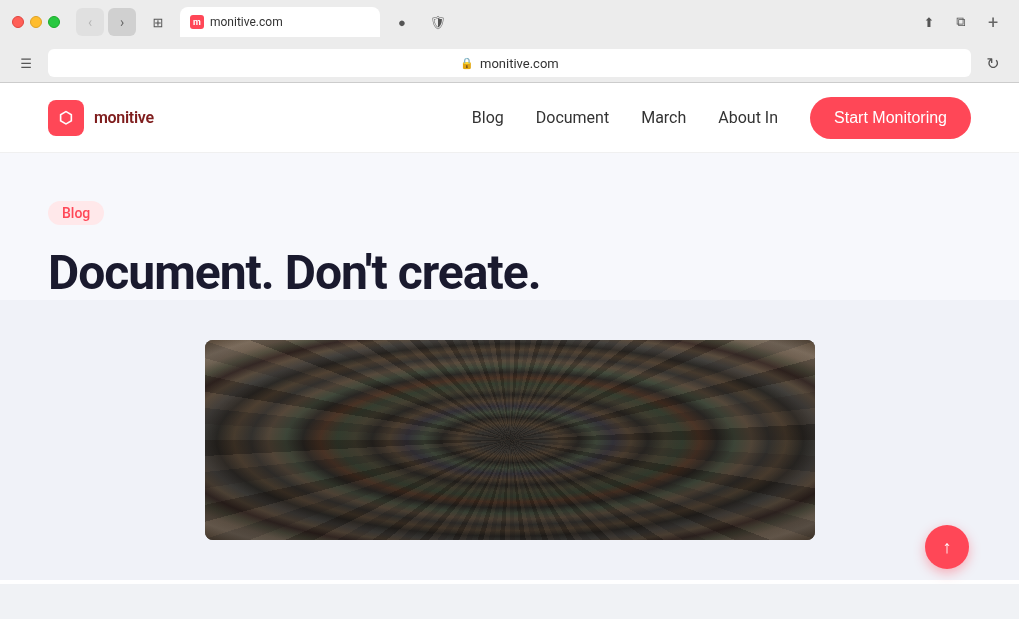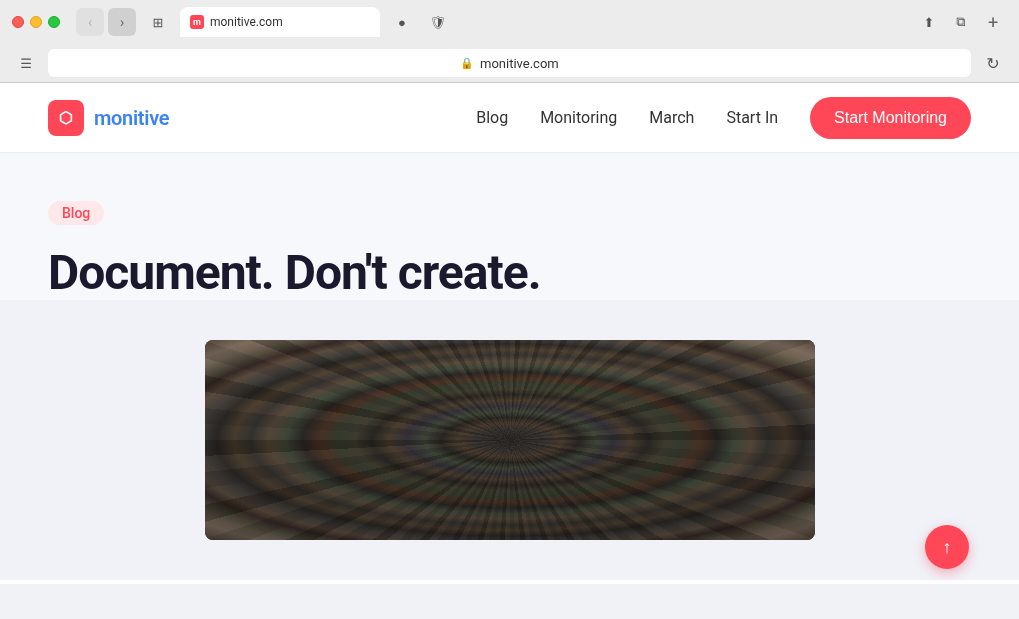--- a/index.html
+++ b/index.html
@@ -179,23 +179,23 @@
       border-radius: 8px;
       display: flex;
       align-items: center;
       justify-content: center;
       color: white;
       font-weight: bold;
       font-size: 14px;
     }
 
     .logo-text {
-      font-size: 20px;
+      font-size: 16px;
       font-weight: 600;
-      color: #3b82f6;
+      color: #7f1d1d;
       letter-spacing: -0.3px;
     }
 
     .nav-links {
       display: flex;
       align-items: center;
       gap: 32px;
     }
 
     .nav-link {
@@ -407,23 +407,23 @@
   <nav class="site-nav">
     <div class="logo">
       <div class="logo-icon">
         <span style="font-size:16px;">⬡</span>
       </div>
       <span class="logo-text">monitive</span>
     </div>
 
     <div class="nav-links">
       <a class="nav-link">Blog</a>
-      <a class="nav-link">Monitoring</a>
+      <a class="nav-link">Document</a>
       <a class="nav-link">March</a>
-      <a class="nav-link">Start In</a>
+      <a class="nav-link">About In</a>
       <button class="nav-cta">Start Monitoring</button>
     </div>
   </nav>
 
   <div class="blog-hero">
     <div class="blog-meta">
       <span class="blog-tag">Blog</span>
     </div>
     <h1 class="blog-title">Document. Don't create.</h1>
   </div>

